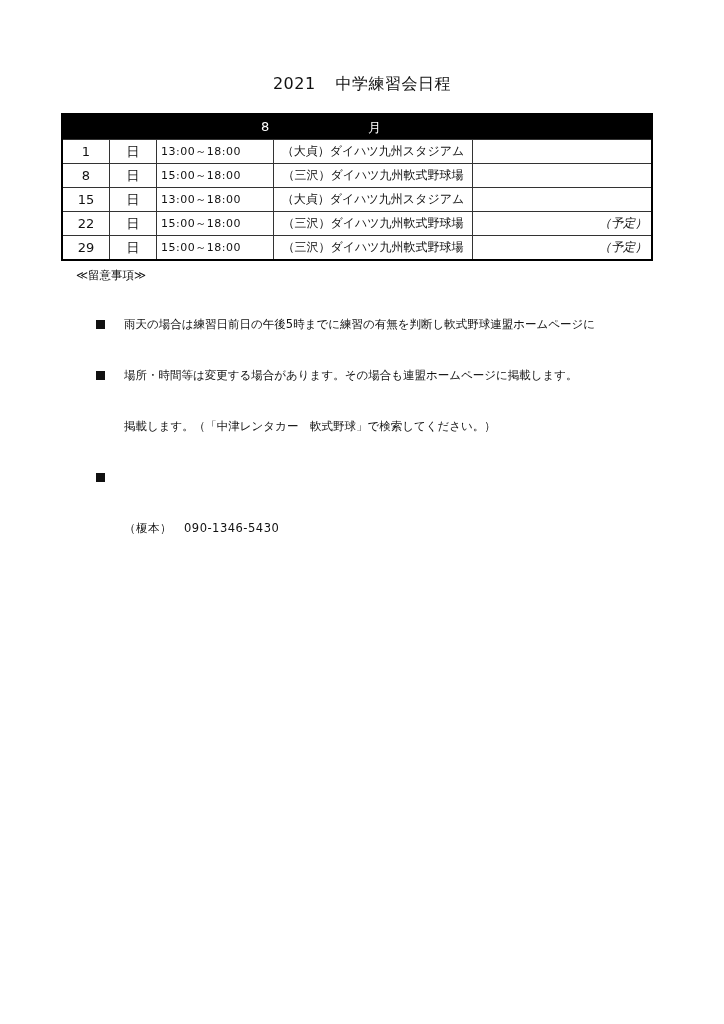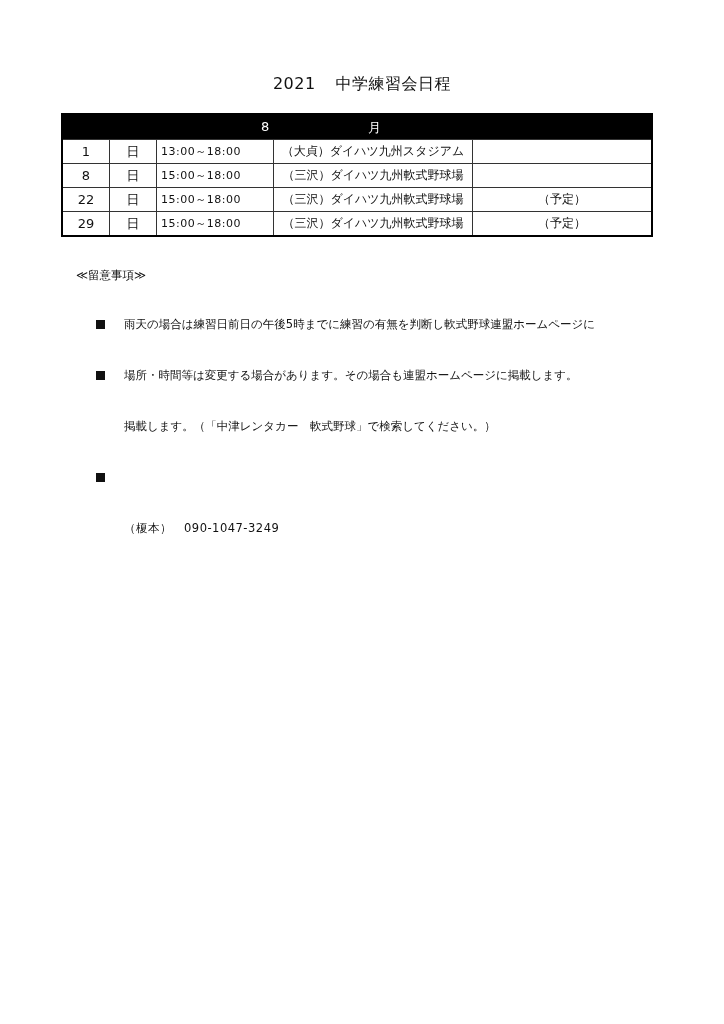--- a/index.html
+++ b/index.html
@@ -48,21 +48,21 @@
     table.schedule td {
       border: 1px solid #333;
       height: 23px;
       padding: 0 4px;
       white-space: nowrap;
     }
     td.c-day { width: 38px; text-align: center; font-size: 13px; }
     td.c-wd  { width: 38px; text-align: center; font-size: 13px; }
     td.c-time { width: 108px; text-align: left; font-size: 11px; letter-spacing: 0.5px; }
     td.c-venue { width: 190px; text-align: center; font-size: 12px; padding-left: 2px; }
-    td.c-note { text-align: center; font-size: 12px; padding-left: 2px; }
+    td.c-note { text-align: right; font-size: 12px; padding-left: 2px; font-style: italic; }
     .notes {
       position: absolute;
       top: 265px;
       left: 76px;
       width: 600px;
       font-size: 11.5px;
     }
     .notes-heading { height: 20px; line-height: 20px; }
     .note-line {
       position: relative;
@@ -107,20 +107,27 @@
       <td class="c-note"></td>
     </tr>
     <tr>
       <td class="c-day">8</td>
       <td class="c-wd">日</td>
       <td class="c-time">15:00～18:00</td>
       <td class="c-venue">（三沢）ダイハツ九州軟式野球場</td>
       <td class="c-note"></td>
     </tr>
     <tr>
+      <td class="c-day">15</td>
+      <td class="c-wd">日</td>
+      <td class="c-time">13:00～18:00</td>
+      <td class="c-venue">（大貞）ダイハツ九州スタジアム</td>
+      <td class="c-note"></td>
+    </tr>
+    <tr>
       <td class="c-day">22</td>
       <td class="c-wd">日</td>
       <td class="c-time">15:00～18:00</td>
       <td class="c-venue">（三沢）ダイハツ九州軟式野球場</td>
       <td class="c-note">（予定）</td>
     </tr>
     <tr>
       <td class="c-day">29</td>
       <td class="c-wd">日</td>
       <td class="c-time">15:00～18:00</td>
@@ -144,15 +151,15 @@
 
   <div class="note-line">
     <span>掲載します。（「中津レンタカー　軟式野球」で検索してください。）</span>
   </div>
 
   <div class="note-line">
     <span class="bullet"></span>
   </div>
 
   <div class="note-line contact">
-    <span>（榎本）　090-1047-3249</span>
+    <span>（榎本）　090-1346-5430</span>
   </div>
 </div>
 
 </body></html>

